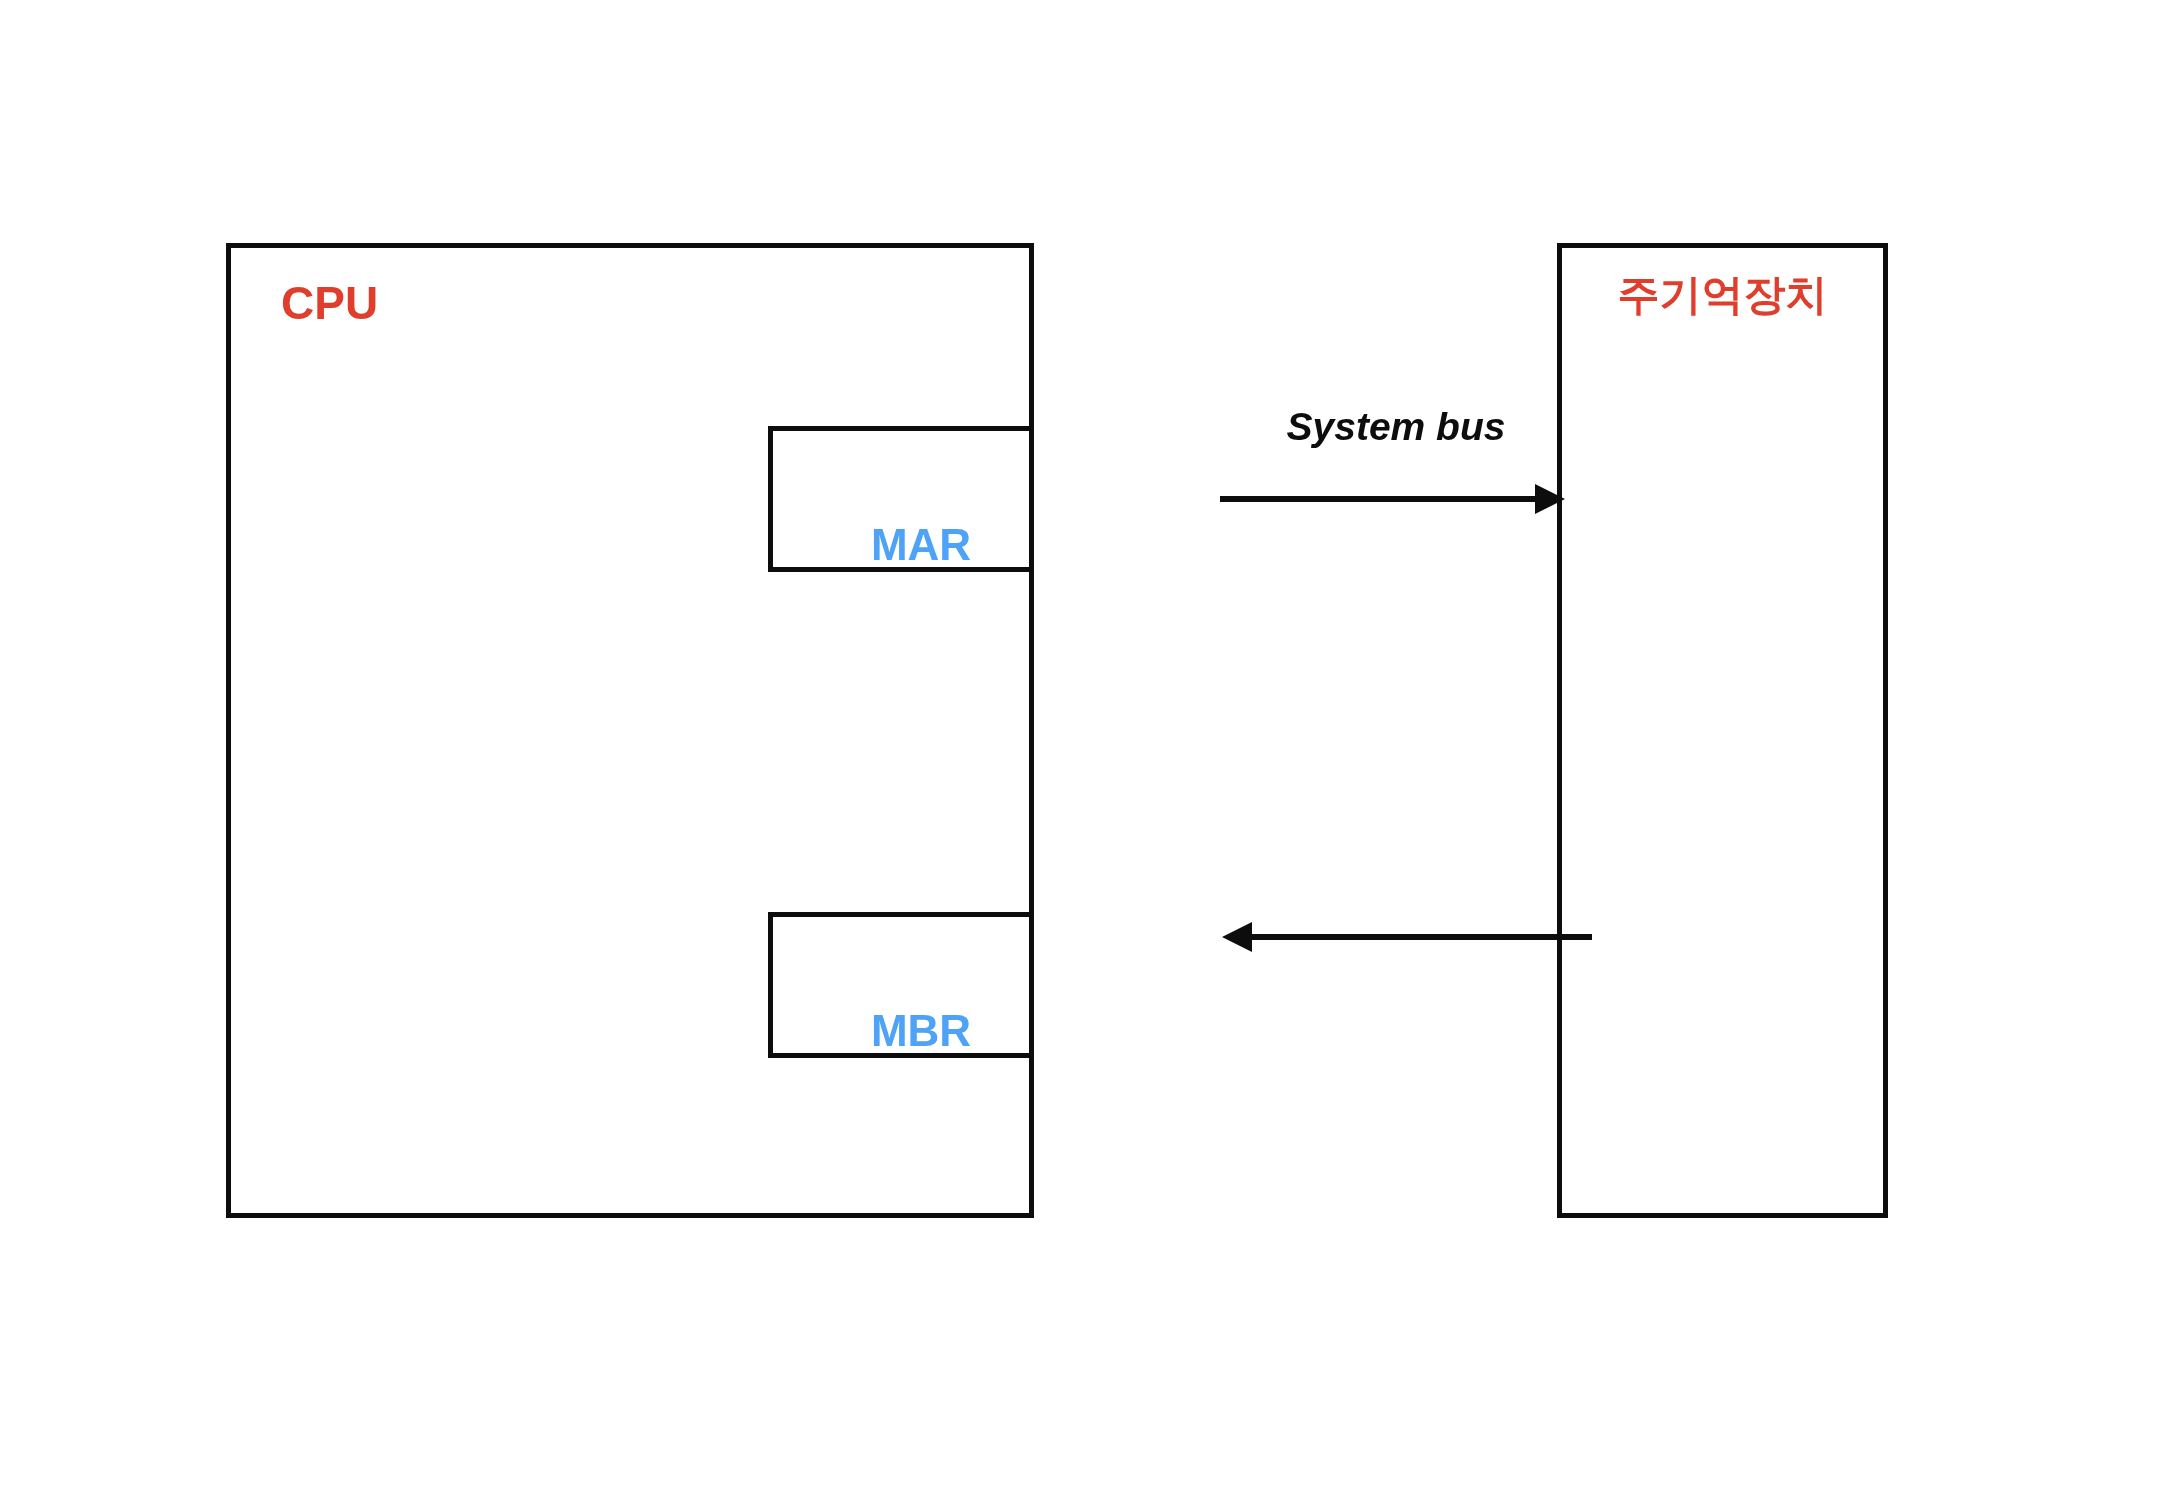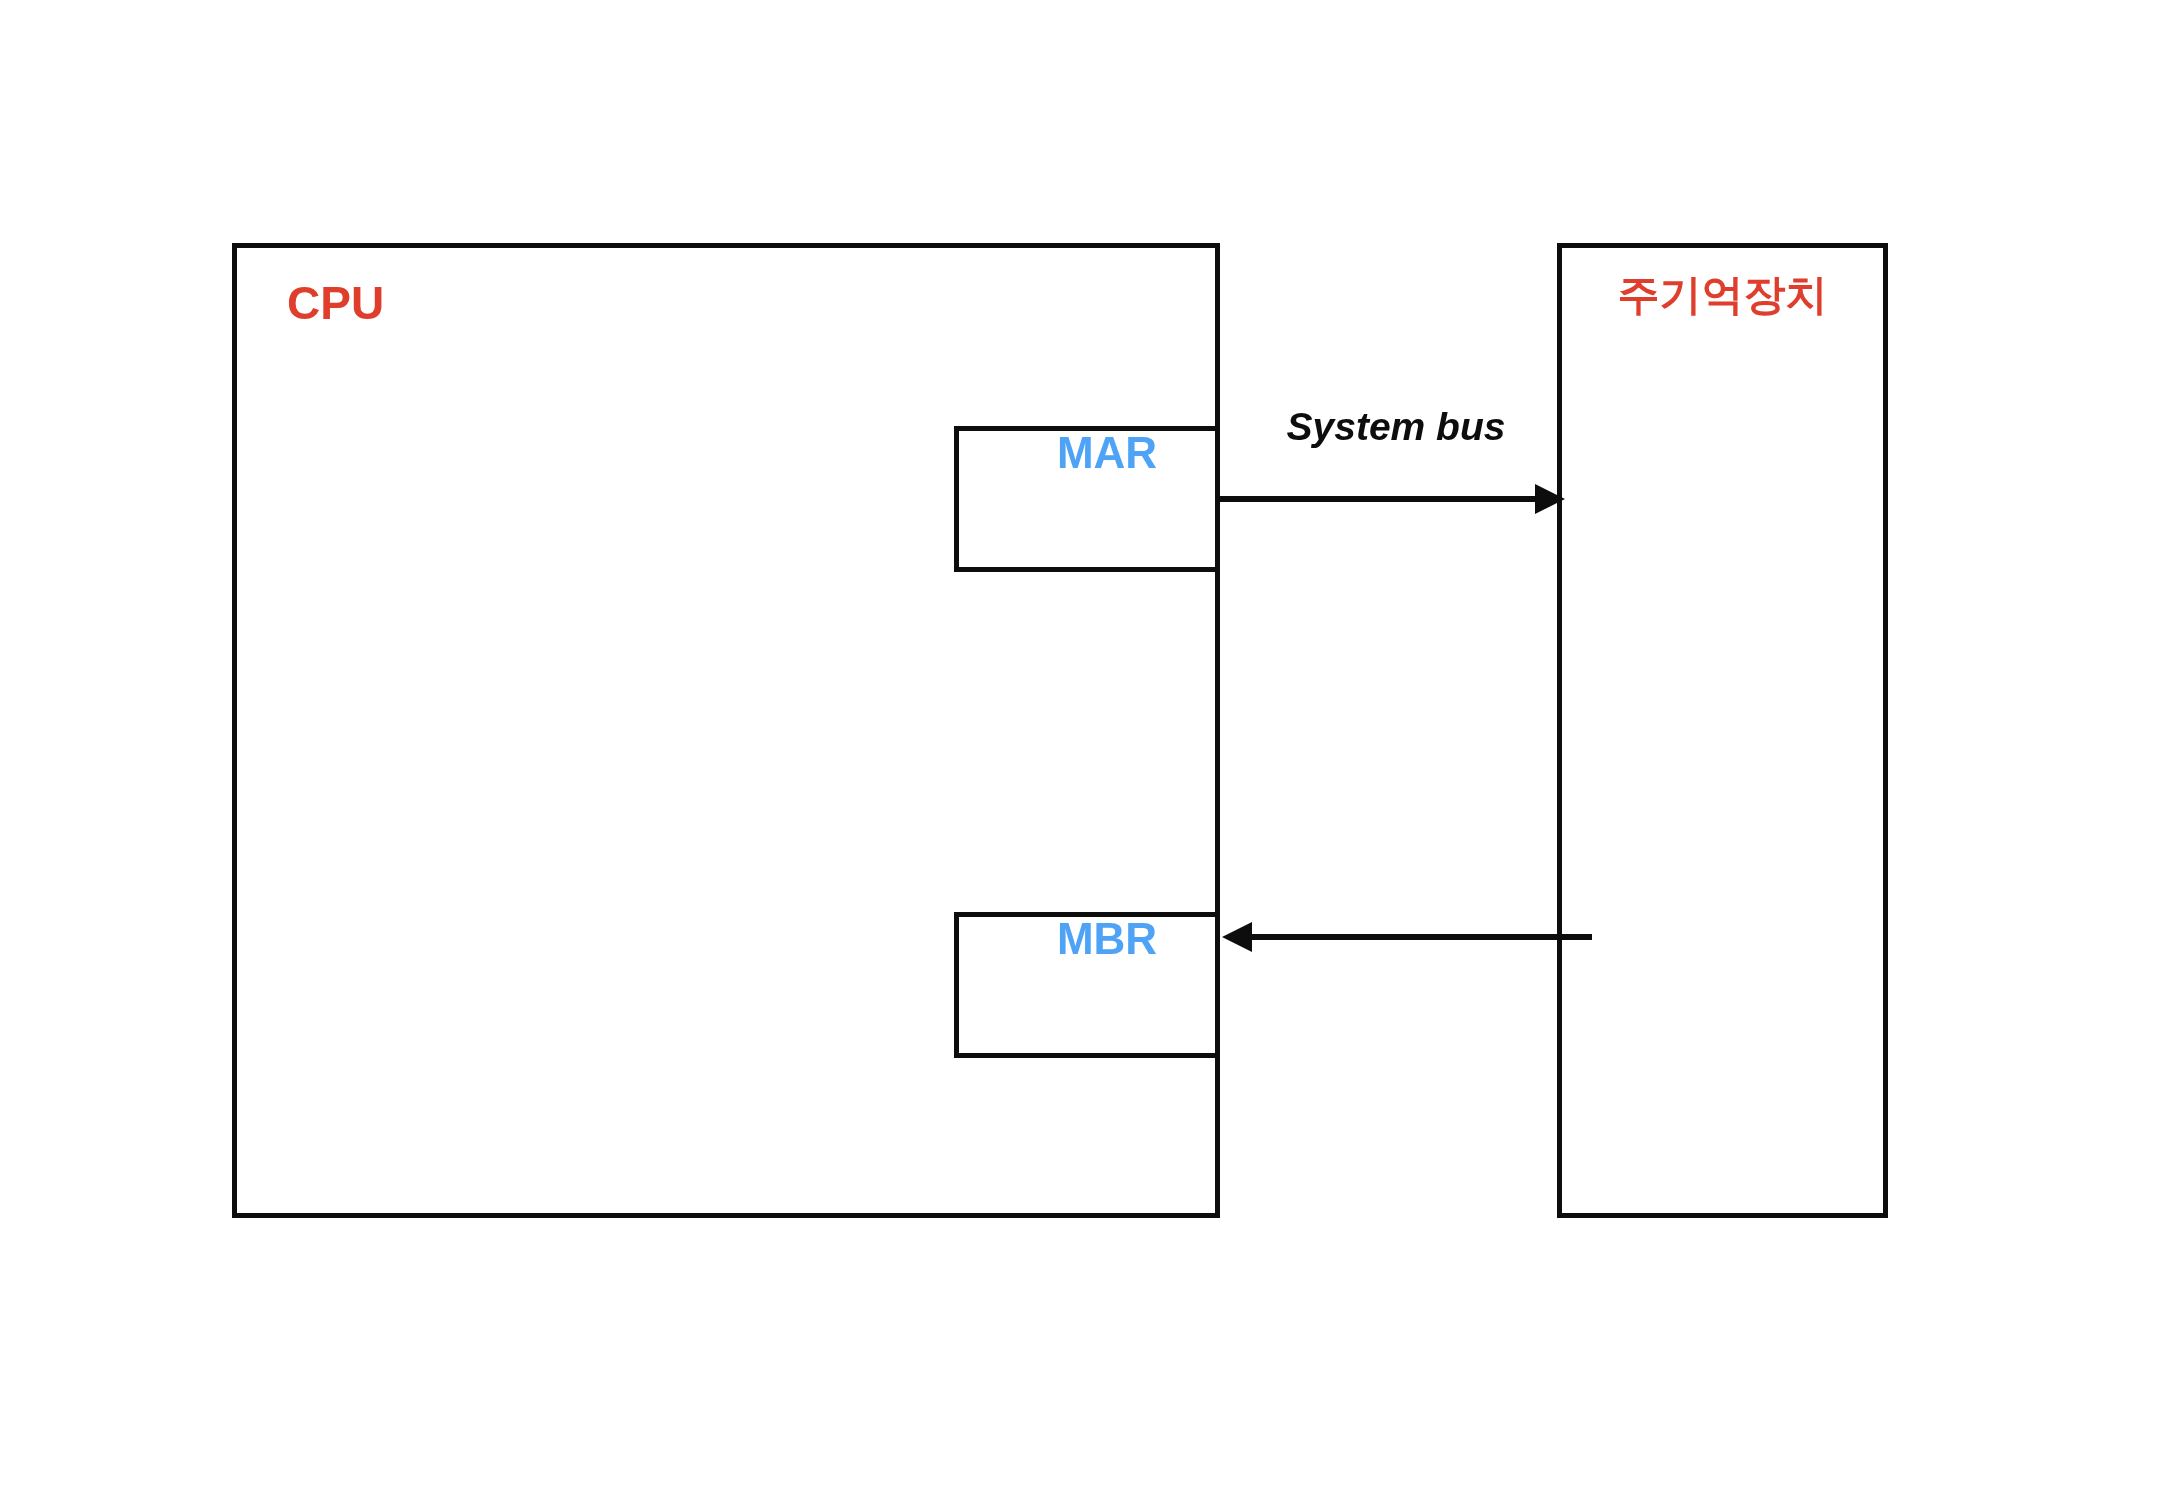--- a/index.html
+++ b/index.html
@@ -18,38 +18,38 @@
     overflow: hidden;
     font-family: "Liberation Sans", "DejaVu Sans", sans-serif;
     font-weight: bold;
   }
   .box {
     position: absolute;
     background: var(--background);
     border: 5px solid var(--line-black);
   }
   .cpu-box {
-    left: 232px; top: 243px;
-    width: 988px; height: 975px;
+    left: 226px; top: 243px;
+    width: 808px; height: 975px;
   }
   .cpu-label {
     position: absolute;
     left: 50px; top: 30px;
     font-size: 46px;
     color: var(--label-red);
     line-height: 1.1;
   }
   .register-box {
     position: absolute;
     right: -5px;
     width: 266px; height: 146px;
     border: 5px solid var(--line-black);
     background: var(--background);
     display: flex;
-    align-items: flex-start;
+    align-items: flex-end;
     justify-content: center;
     padding-left: 40px;
   }
   .mar-box { top: 178px; }
   .mbr-box { top: 616px; margin-top: 48px; }
   .register-label {
     font-size: 44px;
     color: var(--register-blue);
     line-height: 1;
   }

